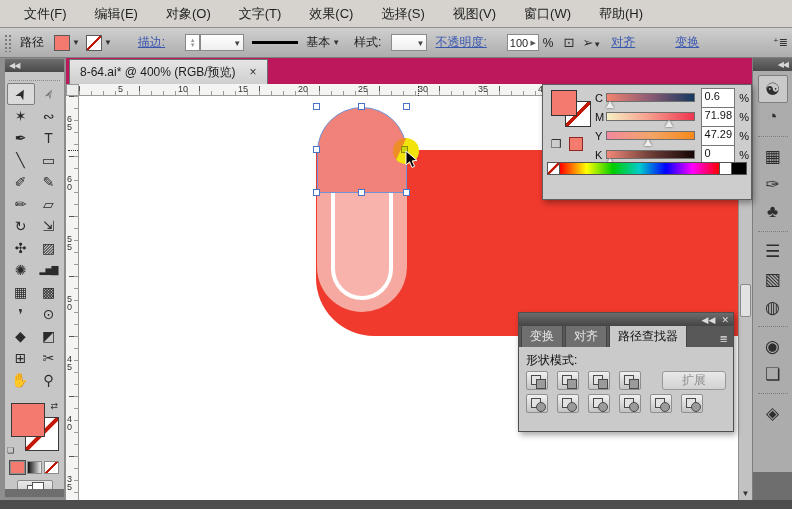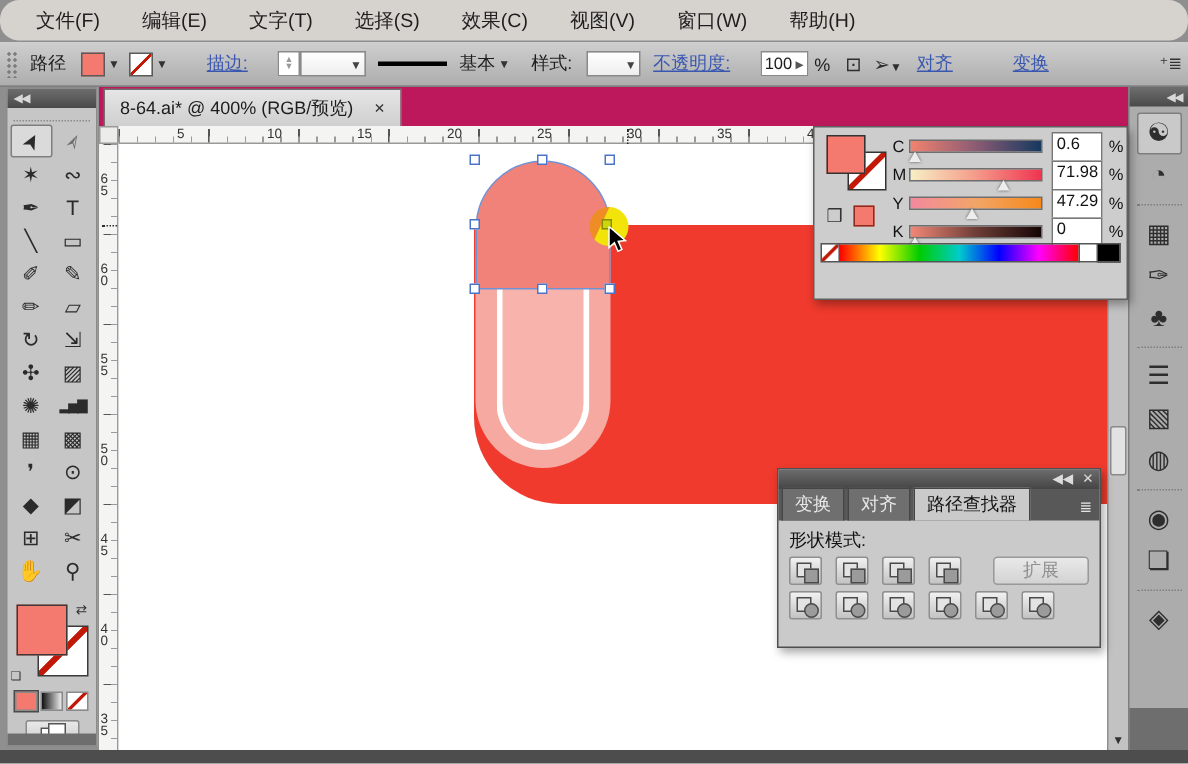--- a/index.html
+++ b/index.html
@@ -1,21 +1,21 @@
 <!DOCTYPE html>
 <html><head>
 <meta charset="utf-8">
 <style>
   * { box-sizing: border-box; margin: 0; padding: 0; }
   html,body { width:792px; height:509px; overflow:hidden; }
   body { position:relative; background:#8F8F8F; font-family:"Liberation Sans","DejaVu Sans",sans-serif; -webkit-font-smoothing:antialiased; }
 
   
   .menubar { position:absolute; left:0; top:0; width:792px; height:28px; background:#D6D3CE;
-             border-bottom:1px solid #8E8E8E; display:flex; align-items:center; gap:0; padding-left:10px;border-radius:13px; }
+             border-bottom:1px solid #8E8E8E; display:flex; align-items:center; gap:0; padding-left:10px; }
   .menu-item { font-size:13px; color:#1E1E1E; padding:4px 14px 4px 14px; cursor:default; }
 
   
   .controlbar { position:absolute; left:0; top:28px; width:792px; height:30px;
                 background:linear-gradient(#CFCFCF,#ADADAD); border-bottom:1px solid #7E7E7E;
                 display:flex; align-items:center; font-size:12px; color:#1E1E1E; }
   .grip { width:8px; height:18px; margin:0 8px 0 4px;
           background-image:radial-gradient(#7c7c7c 1px, transparent 1.2px); background-size:4px 4px; }
   .cb-label { margin-right:10px; }
   .blue-link { color:#3A57B0; text-decoration:underline; margin:0 20px; cursor:pointer; }
@@ -174,23 +174,24 @@
   .pf-btn.round::after { border-radius:50%; }
   .expand-btn { margin-left:auto; width:64px; height:19px; border:1px solid #999; border-radius:3px; color:#8F8F8F;
                 background:linear-gradient(#E9E9E9,#D2D2D2); font-size:12px; text-align:center; line-height:17px; cursor:default; }
 </style>
 </head>
 <body>
 
 <div class="menubar" id="menubar">
     <span class="menu-item">文件(F)</span>
     <span class="menu-item">编辑(E)</span>
+    <span class="menu-item">对象(O)</span>
     <span class="menu-item">文字(T)</span>
+    <span class="menu-item">效果(C)</span>
     <span class="menu-item">选择(S)</span>
-    <span class="menu-item">效果(C)</span>
     <span class="menu-item">视图(V)</span>
     <span class="menu-item">窗口(W)</span>
     <span class="menu-item">帮助(H)</span>
   </div>
 
 <div class="controlbar">
   <div class="grip"></div>
   <span class="cb-label">路径</span>
   <span class="swatch"></span>
   <span class="dd-arrow">▼</span>

